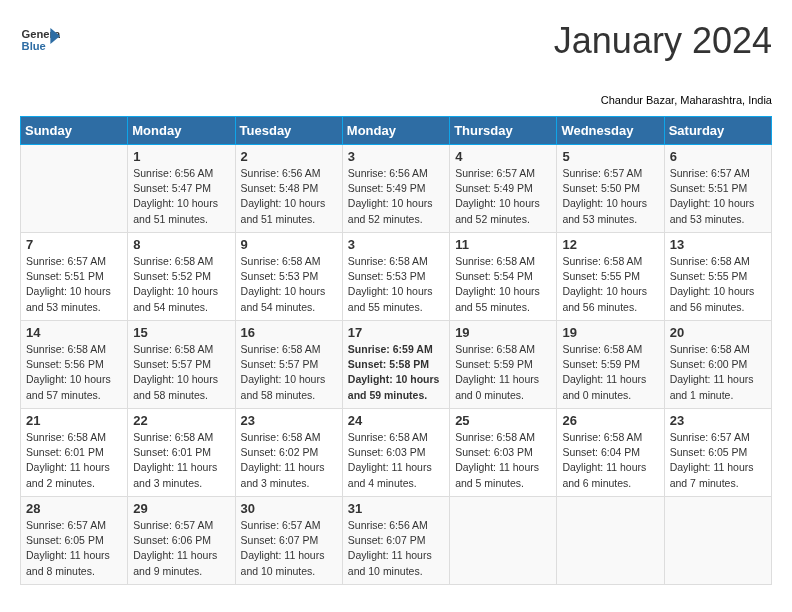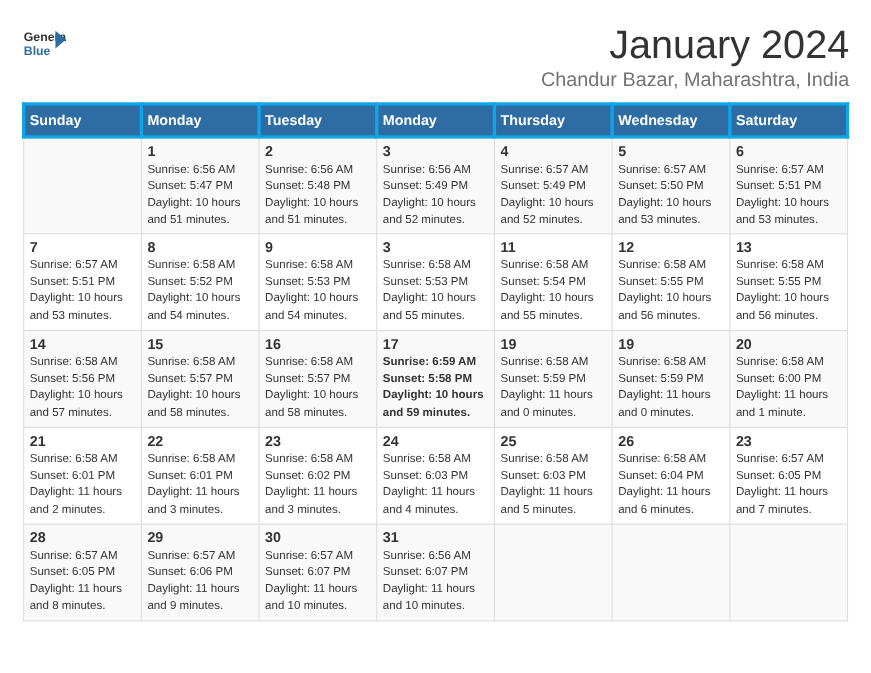--- a/index.html
+++ b/index.html
@@ -27,36 +27,37 @@
     }
     .title-section {
       text-align: right;
     }
     .month-title {
       font-size: 36px;
       font-weight: normal;
       color: #333;
     }
     .subtitle {
-      font-size: 18px;
-      color: #737373;
+      font-size: 11px;
+      color: #000000;
+      margin-top: 32px;
     }
     table {
       width: 100%;
       border-collapse: collapse;
       table-layout: fixed;
     }
     thead tr th {
       background-color: #2e6da4;
       color: white;
       padding: 6px 4px;
       font-size: 13px;
       font-weight: bold;
       text-align: left;
-      border: 3px solid #0ea5e9;
+      border: 1px solid #0ea5e9;
     }
     tbody tr td {
       border: 1px solid #ddd;
       vertical-align: top;
       padding: 4px 5px;
       font-size: 11px;
       color: #333;
       min-height: 80px;
       height: 88px;
     }

